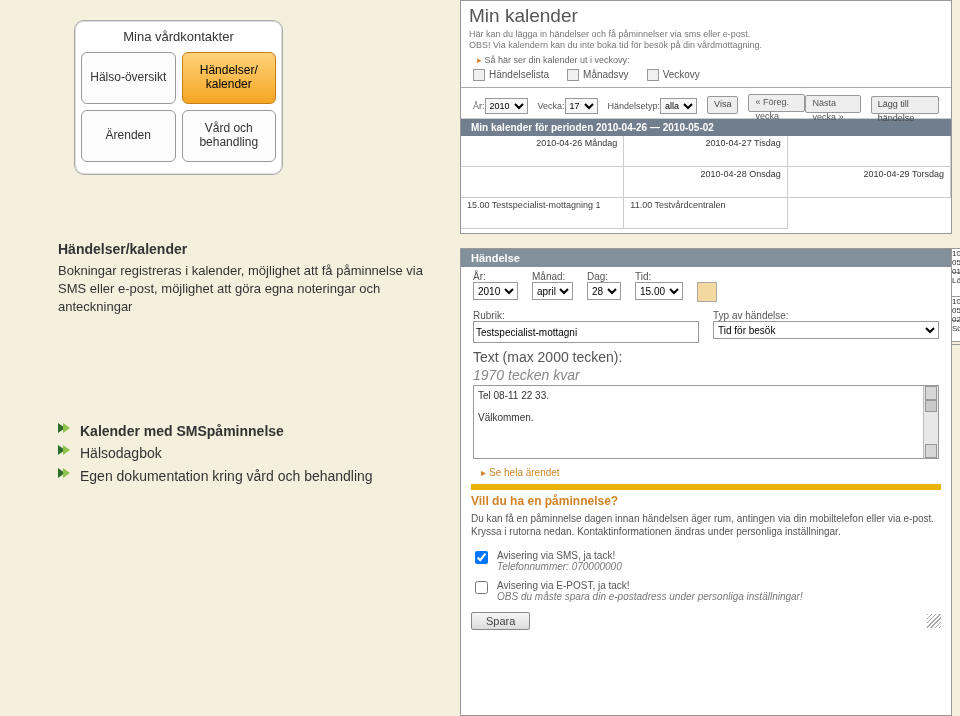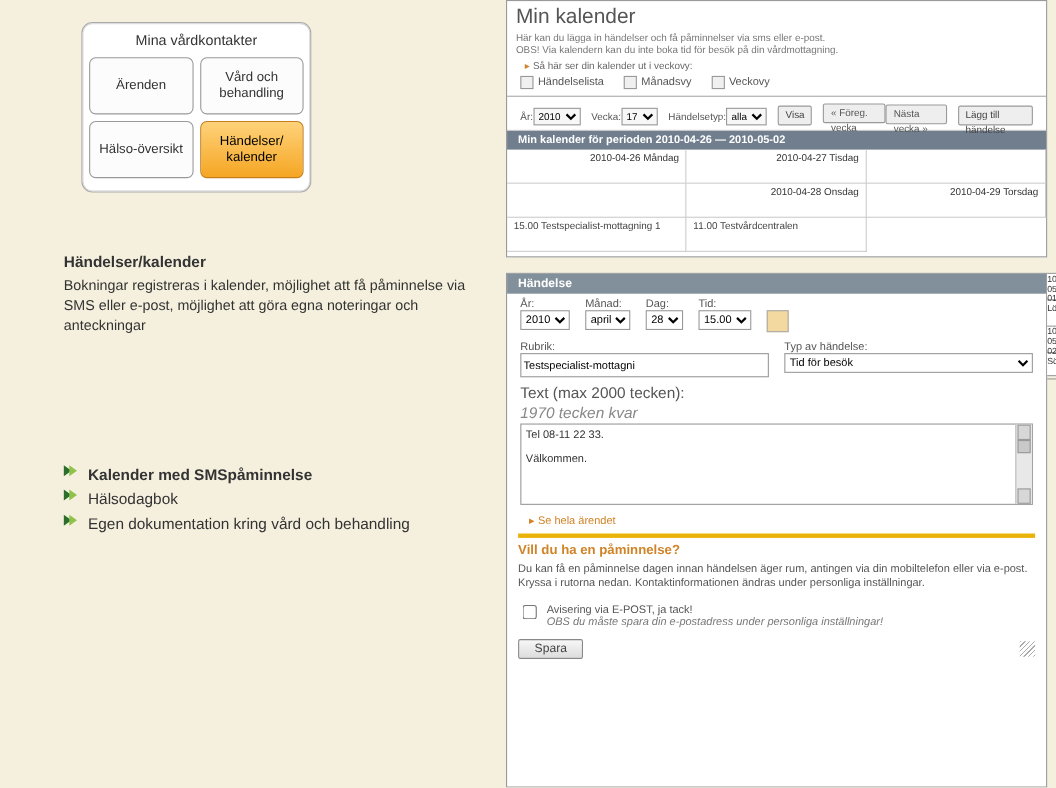--- a/index.html
+++ b/index.html
@@ -52,21 +52,21 @@
   }
   .nav-tile.active {
     background: linear-gradient(#ffd27a, #f5a623);
     border-color: #c57f1a;
     color: #000;
   }
   
   .main-text {
     position: absolute;
     left: 58px;
-    top: 229px;
+    top: 240px;
     width: 390px;
     line-height: 1.4;
   }
   .main-text h4 {
     margin: 0 0 2px 0;
     font-size: 14px;
     font-weight: bold;
   }
   .bullets {
     position: absolute;
@@ -231,21 +231,21 @@
     background:#e8e8e8; border-left:1px solid #bbb;
   }
   .textarea .scrollbar .thumb { position:absolute; left:1px; right:1px; top:14px; height:10px; background:#c9c9c9; border:1px solid #999;}
   .textarea .scrollbar .arr { position:absolute; left:1px; right:1px; height:12px; background:#d7d7d7; border:1px solid #999;}
   .link-row {
     padding: 8px 12px 2px 12px;
   }
   .link-row .lk { color:#d08327; font-size:10px; }
   .paminnelse {
     margin: 4px 10px 0 10px;
-    border-top: 4px solid #eab308;
+    border-top: 6px solid #eab308;
     padding-top: 2px;
   }
   .paminnelse .hdr {
     color: #d08327;
     font-weight: bold;
     font-size: 12px;
     padding: 2px 0 4px 0;
   }
   .paminnelse .desc {
     font-size: 10px;
@@ -279,26 +279,26 @@
     font-size:8px;
   }
   .right-strip .sr { height:23px; border-bottom:1px solid #999; filter:blur(0.4px); }
 </style>
 </head>
 <body>
 
 <div class="nav-card">
   <div class="nav-title">Mina vårdkontakter</div>
   <div class="nav-row">
+    <div class="nav-tile">Hälso-översikt</div>
+    <div class="nav-tile active">Händelser/ kalender</div>
+  </div>
+  <div class="nav-row">
     <div class="nav-tile">Ärenden</div>
     <div class="nav-tile">Vård och behandling</div>
-  </div>
-  <div class="nav-row">
-    <div class="nav-tile">Hälso-översikt</div>
-    <div class="nav-tile active">Händelser/ kalender</div>
   </div>
 </div>
 
 <div class="main-text">
   <h4>Händelser/kalender</h4>
   <div>Bokningar registreras i kalender, möjlighet att få påminnelse via SMS eller e-post, möjlighet att göra egna noteringar och anteckningar</div>
 </div>
 
 <div class="bullets">
   <div class="row">
@@ -413,20 +413,24 @@
       <div class="arr" style="top:0"></div>
       <div class="thumb"></div>
       <div class="arr" style="bottom:0"></div>
     </div>
   </div>
   <div class="link-row"><span class="arrow-bullet">▸</span><span class="lk">Se hela ärendet</span></div>
   <div class="paminnelse">
     <div class="hdr">Vill du ha en påminnelse?</div>
     <div class="desc">Du kan få en påminnelse dagen innan händelsen äger rum, antingen via din mobiltelefon eller via e-post. Kryssa i rutorna nedan. Kontaktinformationen ändras under personliga inställningar.</div>
     <div class="chk-row">
+      <input type="checkbox" checked="" style="">
+      <div class="lbl"><span>Avisering via SMS, ja tack!</span><br><span class="em">Telefonnummer: 070000000</span></div>
+    </div>
+    <div class="chk-row">
       <input type="checkbox" style="">
       <div class="lbl"><span>Avisering via E-POST, ja tack!</span><br><span class="em">OBS du måste spara din e-postadress under personliga inställningar!</span></div>
     </div>
   </div>
   <div class="save-row">
     <span class="btn">Spara</span>
     <span class="drag"></span>
   </div>
 </div>
 

